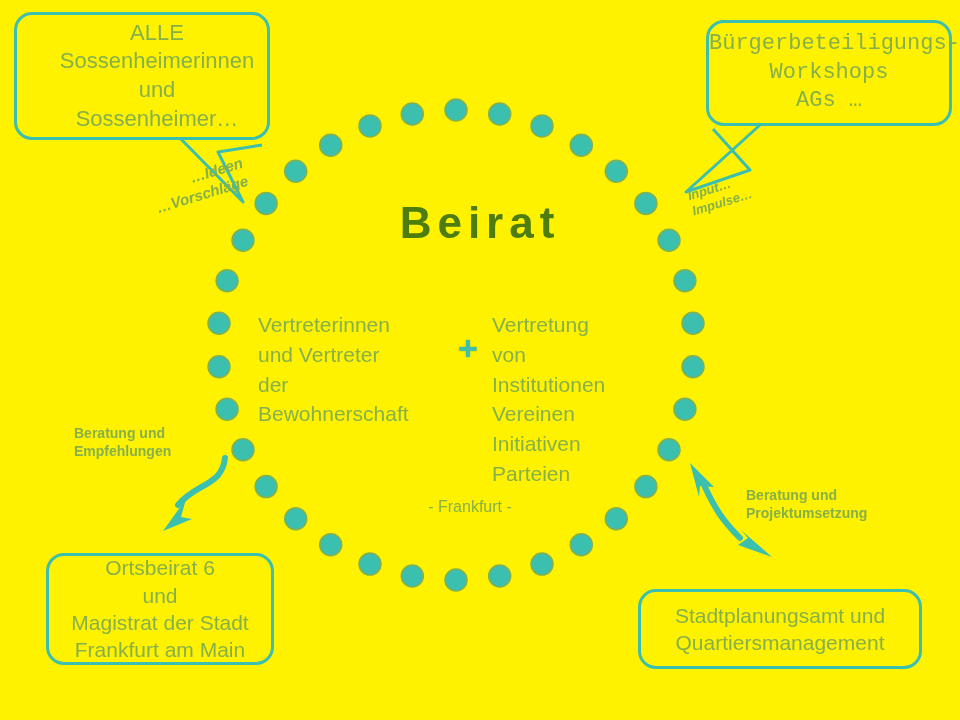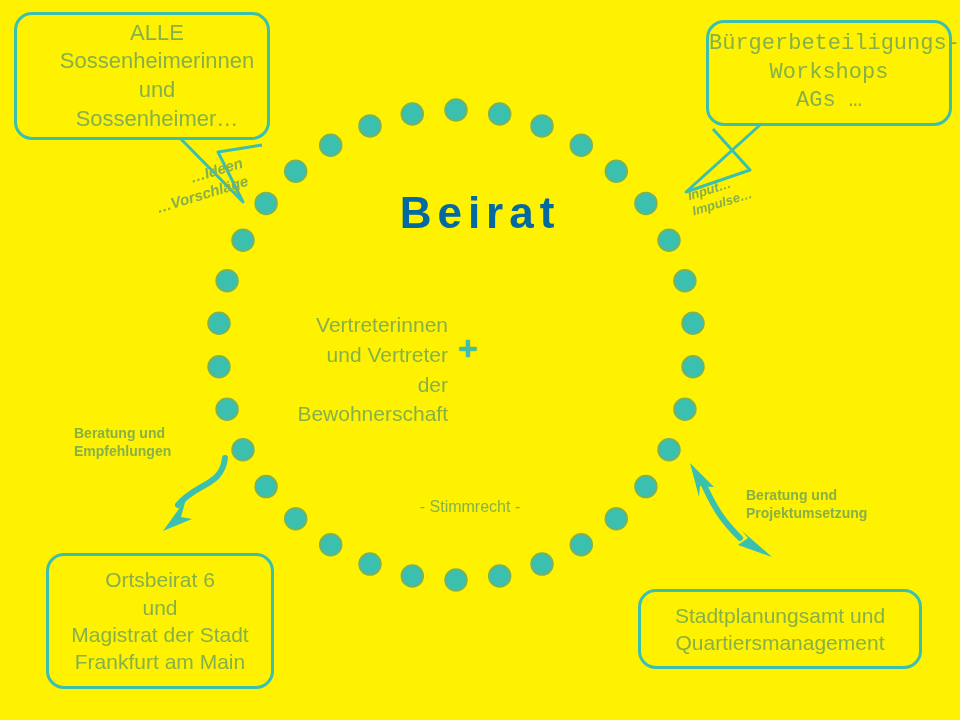--- a/index.html
+++ b/index.html
@@ -23,31 +23,31 @@
     align-items:center;
     justify-content:center;
     text-align:center;
     color:#86B04A;
     line-height:1.30;
   }
   .bubble .txt{display:block;width:100%;padding:0 6px;}
 
   #bubble-alle{left:14px;top:12px;width:256px;height:128px;font-size:22px;padding-left:30px;}
   #bubble-workshops{left:706px;top:20px;width:246px;height:106px;font-size:22px;font-family:Liberation Mono, monospace;}
-  #box-ortsbeirat{left:46px;top:553px;width:228px;height:136px;font-size:21px;}
+  #box-ortsbeirat{left:46px;top:553px;width:228px;height:112px;font-size:21px;}
   #box-stadtplanung{left:638px;top:589px;width:284px;height:80px;font-size:21px;}
 
   #title-beirat{
-    position:absolute;left:330px;top:188px;width:300px;
+    position:absolute;left:330px;top:198px;width:300px;
     text-align:center;
-    font-size:44px;font-weight:bold;color:#0369a1;
+    font-size:44px;font-weight:bold;color:#4d7c0f;
     letter-spacing:6px;
   }
 
-  .colgroup{position:absolute;text-align:right;color:#86B04A;font-size:21px;line-height:1.42;}
+  .colgroup{position:absolute;text-align:left;color:#86B04A;font-size:21px;line-height:1.42;}
   #col-left{left:258px;top:310px;width:190px;}
   #col-right{left:492px;top:310px;width:190px;}
 
   #plus-sign{
     position:absolute;left:448px;top:328px;width:40px;height:40px;
     color:#3BBFAE;font-size:34px;font-weight:bold;line-height:40px;text-align:center;
     text-shadow:0 0 2px #86B04A;
   }
   #stimmrecht{
     position:absolute;left:390px;top:498px;width:160px;text-align:center;
@@ -133,22 +133,23 @@
     <span class="txt">Bürgerbeteiligungs-<br>Workshops<br>AGs …</span>
   </div>
 
   <div class="annot" id="annot-ideen">…Ideen<br>…Vorschläge</div>
   <div class="annot" id="annot-input">Input…<br>Impulse…</div>
 
   <div id="title-beirat">Beirat</div>
 
   <div class="colgroup" id="col-left">Vertreterinnen<br>und Vertreter<br>der<br>Bewohnerschaft</div>
   <div id="plus-sign">+</div>
+  <div class="colgroup" id="col-right">Vertretung<br>von<br>Institutionen<br>Vereinen<br>Initiativen<br>Parteien</div>
 
-  <div id="stimmrecht">- Stimmrecht -</div>
+  <div id="stimmrecht">- Frankfurt -</div>
 
   <div class="annot" id="annot-beratung-empfehlungen">Beratung und<br>Empfehlungen</div>
   <div class="annot" id="annot-beratung-projekt">Beratung und<br>Projektumsetzung</div>
 
   <div class="bubble" id="box-ortsbeirat">
     <span class="txt">Ortsbeirat 6<br>und<br>Magistrat der Stadt<br>Frankfurt am Main</span>
   </div>
 
   <div class="bubble" id="box-stadtplanung">
     <span class="txt">Stadtplanungsamt und<br>Quartiersmanagement</span>

